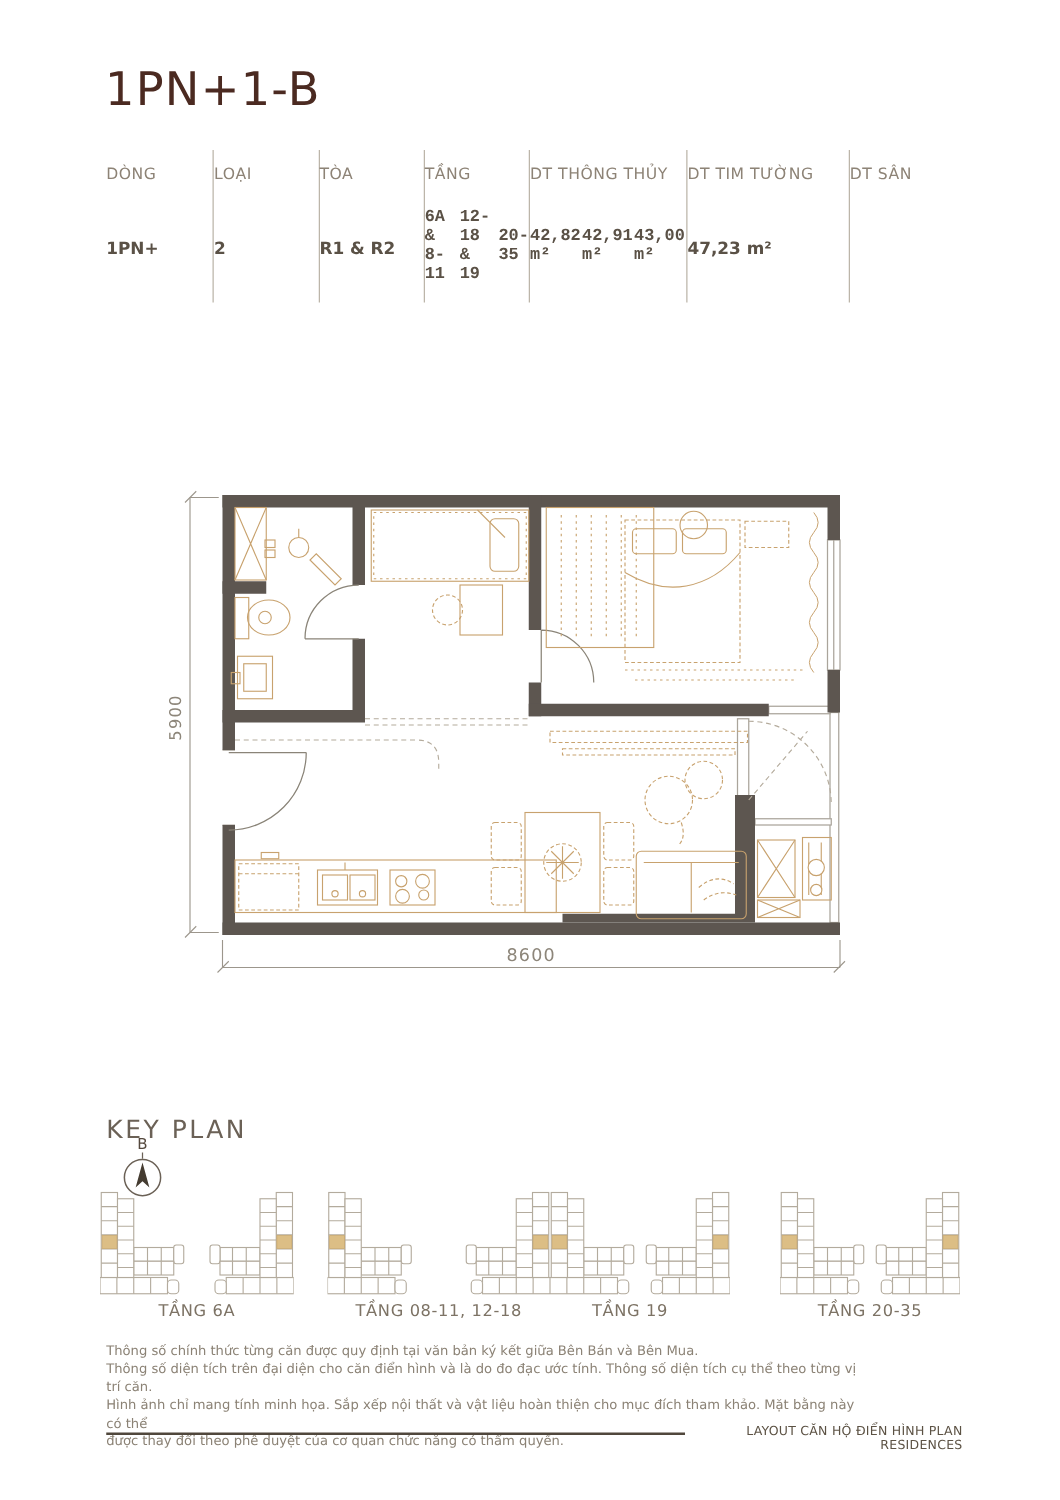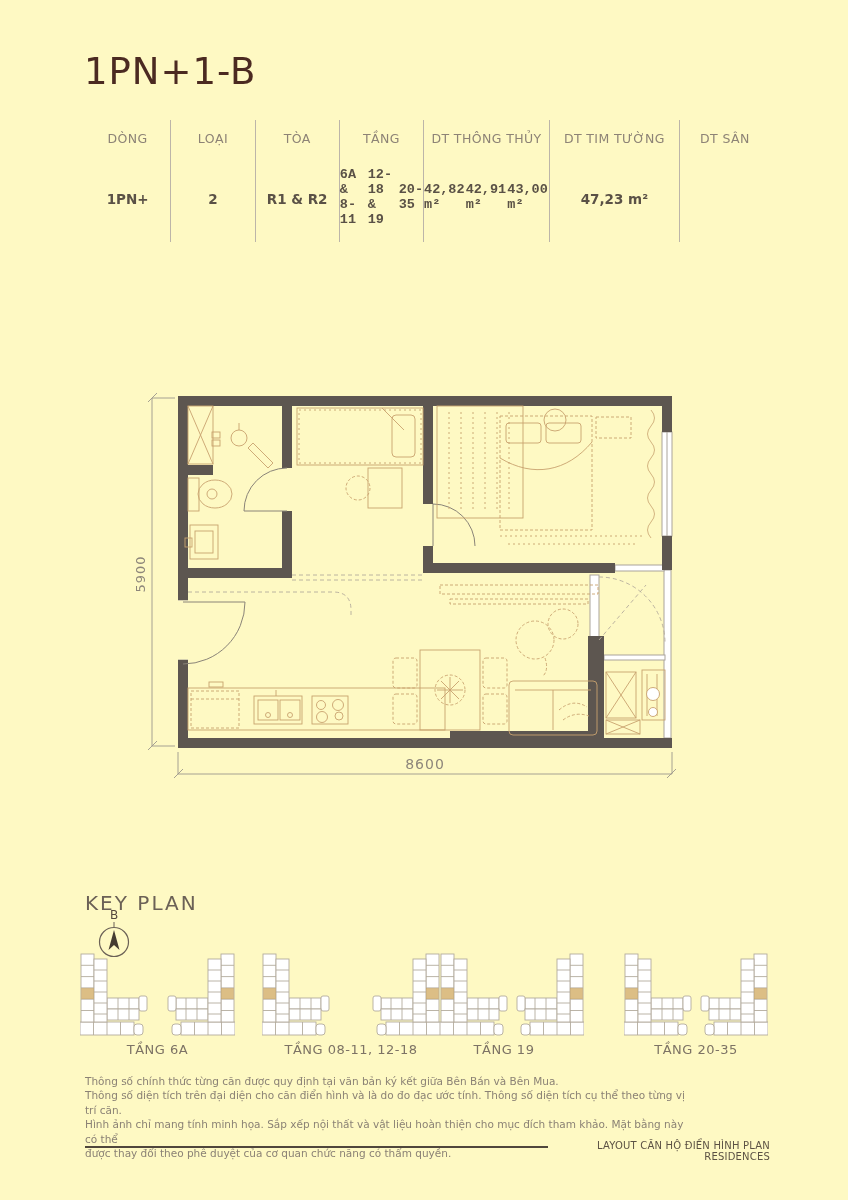--- a/index.html
+++ b/index.html
@@ -1,28 +1,28 @@
 <!DOCTYPE html>
 <html><head>
 <meta charset="utf-8">
 <style>
   html,body{margin:0;padding:0;background:#e8e8e8;}
   .page{
     position:relative;width:848px;height:1200px;margin:0 auto;
-    background:#fef9c3;overflow:hidden;
+    background:#ffffff;overflow:hidden;
     font-family:"DejaVu Sans","Liberation Sans",sans-serif;
   }
   .abs{position:absolute;}
   
   .title{
     left:84px;top:50px;font-size:37px;color:#4b2a21;letter-spacing:1px;font-weight:500;
   }
   
   .spec{left:85px;top:120px;width:685px;height:122px;display:flex;}
-  .spec .col{display:flex;flex-direction:column;align-items:center;}
+  .spec .col{display:flex;flex-direction:column;align-items:flex-start;}
   .spec .col + .col{border-left:1px solid #bcb5a9;}
   .spec .hd{
     height:36px;display:flex;align-items:center;justify-content:center;
     font-size:12.5px;color:#8d8376;letter-spacing:.4px;white-space:nowrap;
   }
   .spec .bd{
     flex:1;display:flex;align-items:center;justify-content:center;
     font-size:13.5px;color:#5a5146;font-weight:600;
   }
   .spec .bd.multi{flex-direction:row;justify-content:space-around;padding:4px 0 8px;font-family:Liberation Mono, monospace;}

